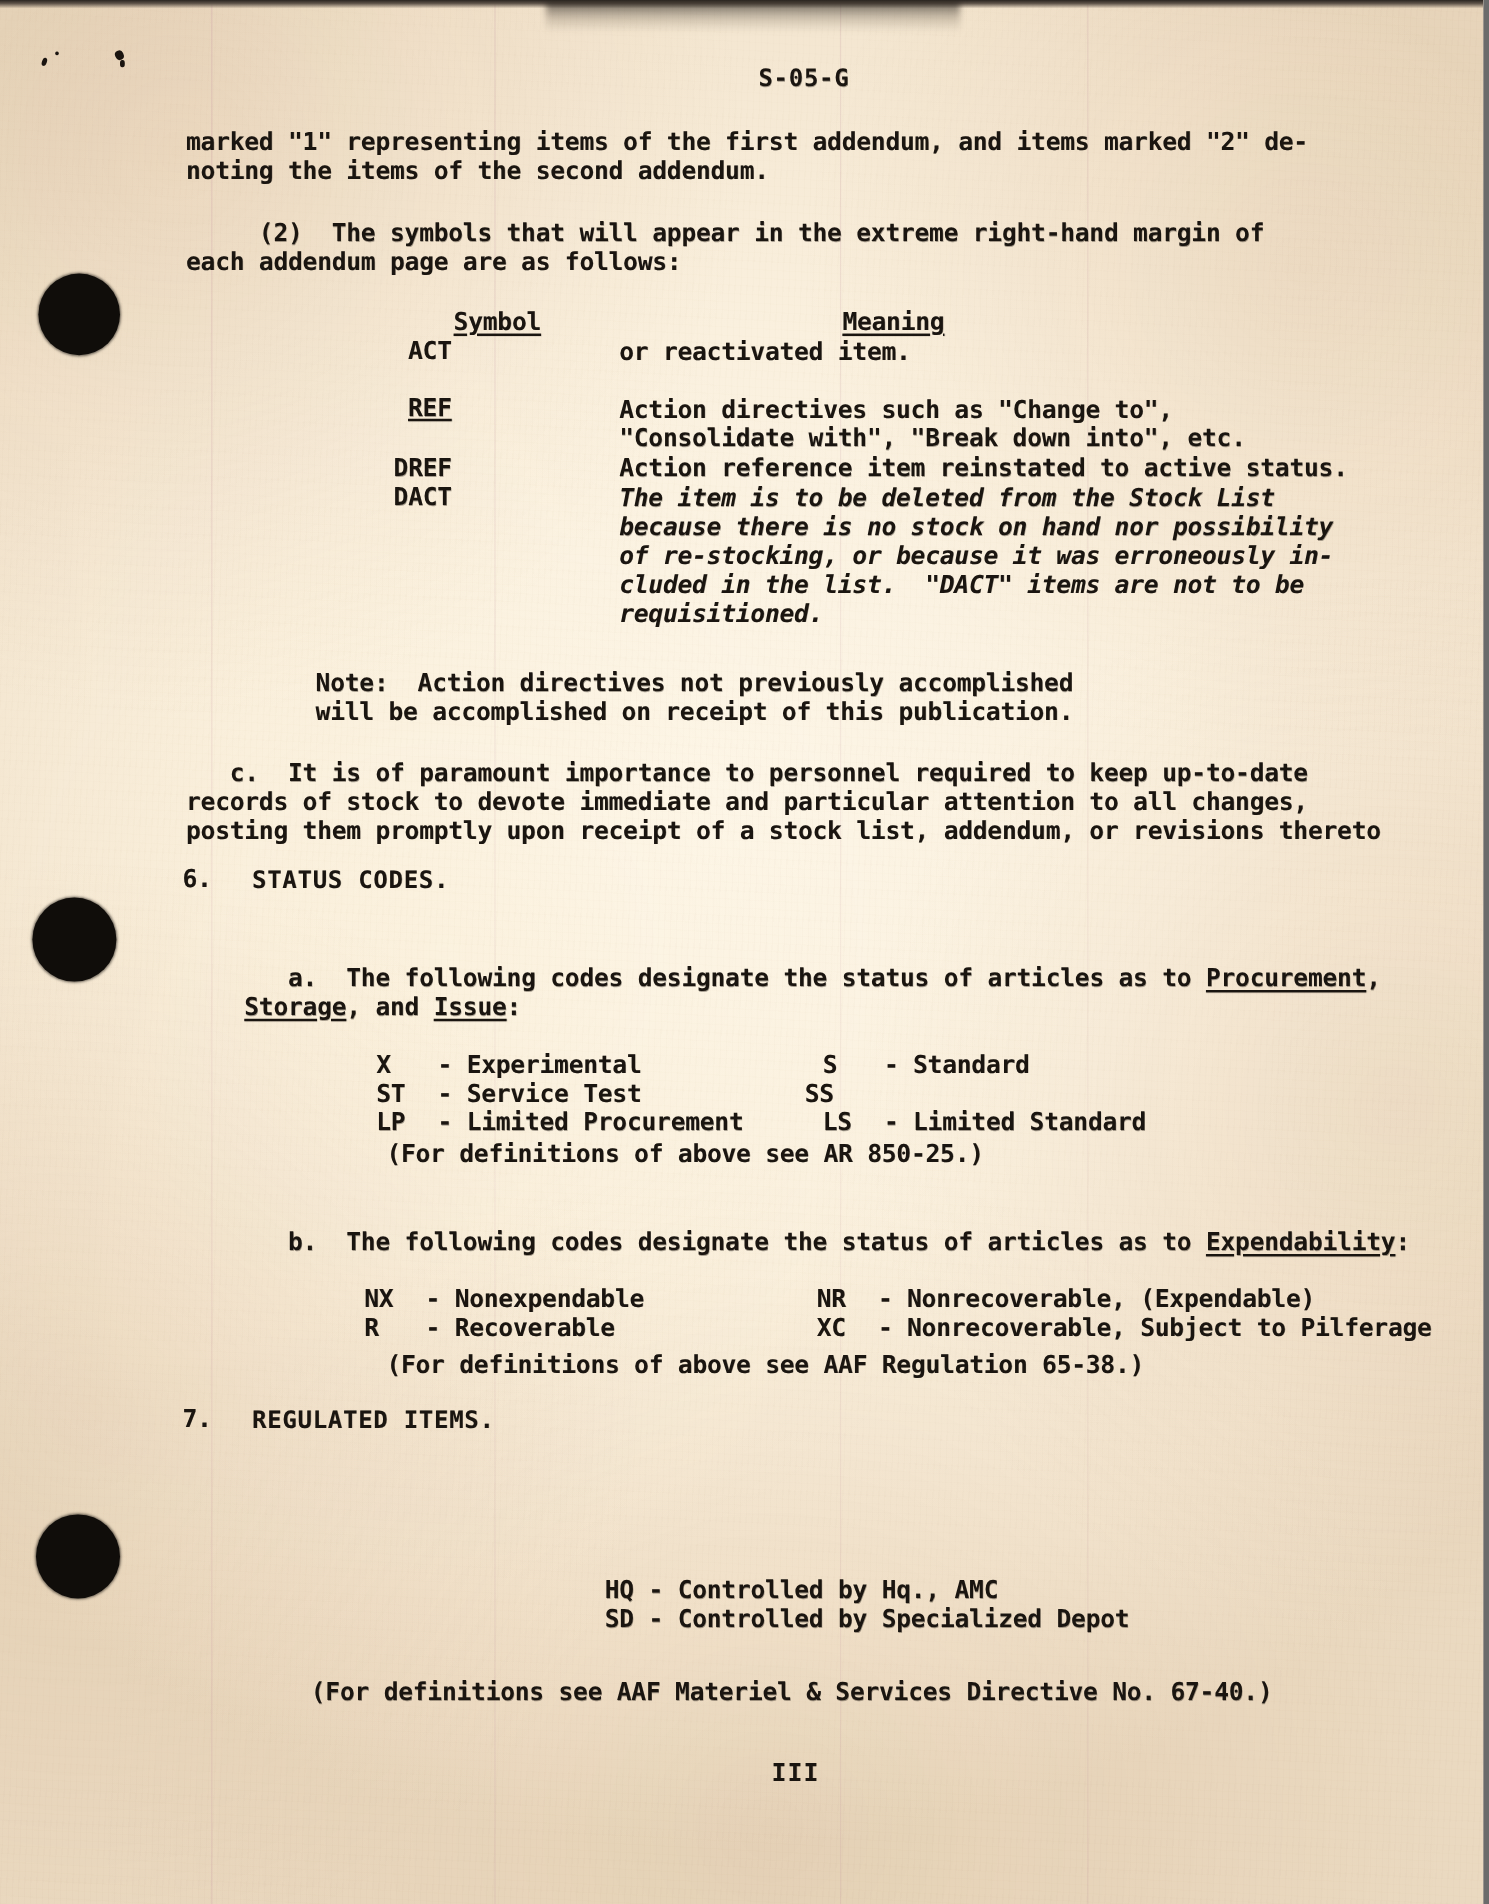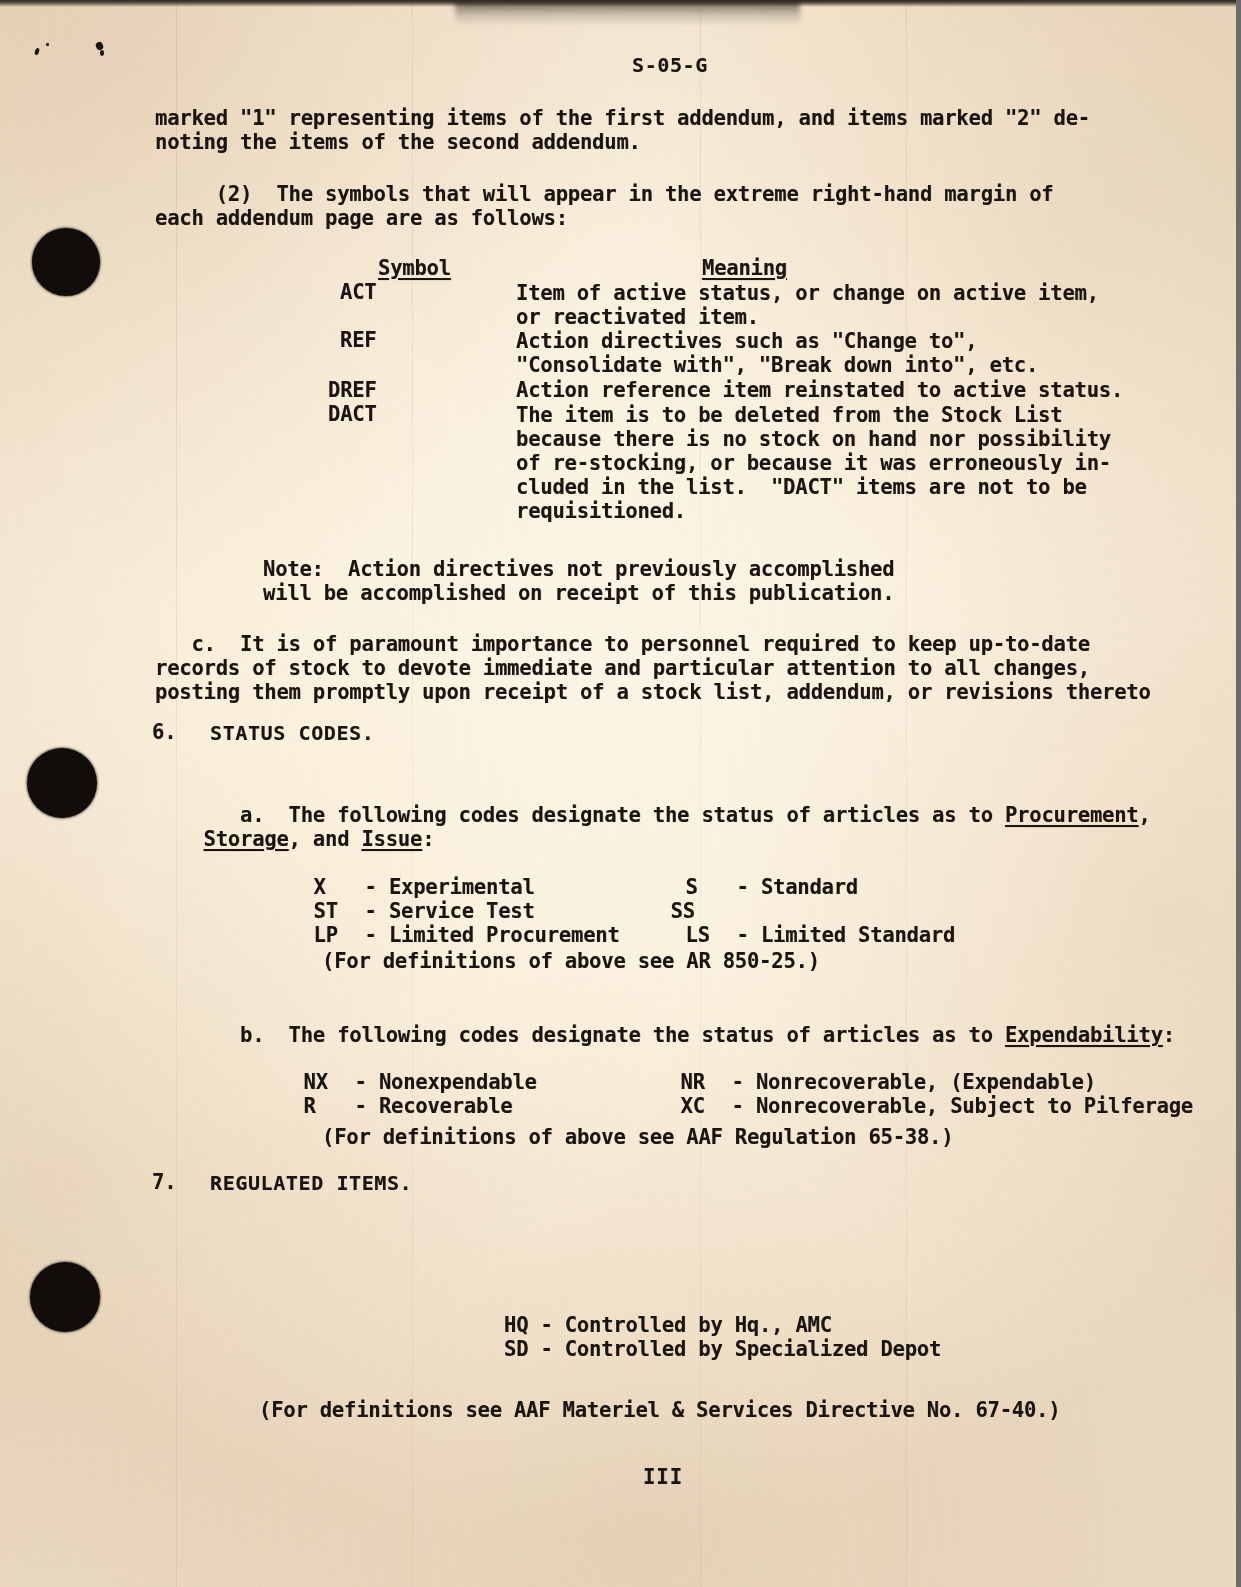--- a/index.html
+++ b/index.html
@@ -123,37 +123,36 @@
   <div class="linegroup" style="left:155px; top:182px;">
     <div class="ink">     (2)  The symbols that will appear in the extreme right-hand margin of</div>
     <div class="ink">each addendum page are as follows:</div>
   </div>
 
   <div class="ink u" style="left:334px; top:256px;margin-left:44px;">Symbol</div>
   <div class="ink u" style="left:702px; top:256px;">Meaning</div>
 
   <div class="ink" style="left:340px; top:280px;">ACT</div>
   <div class="linegroup" style="left:516px; top:281px;">
-    <div class="ink">Item of active status, or change on active item,</div>
     <div class="ink">or reactivated item.</div>
   </div>
 
-  <div class="ink" style="left:340px; top:328px;">REF</div>
+  <div class="ink" style="left:340px; top:328px;text-decoration:underline;">REF</div>
   <div class="linegroup" style="left:516px; top:329px;">
     <div class="ink">Action directives such as "Change to",</div>
     <div class="ink">"Consolidate with", "Break down into", etc.</div>
   </div>
 
   <div class="ink" style="left:328px; top:378px;">DREF</div>
   <div class="linegroup" style="left:516px; top:378px;">
     <div class="ink">Action reference item reinstated to active status.</div>
   </div>
 
   <div class="ink" style="left:328px; top:402px;">DACT</div>
-  <div class="linegroup" style="left:516px; top:403px;">
+  <div class="linegroup" style="left:516px; top:403px;font-style:italic;">
     <div class="ink">The item is to be deleted from the Stock List</div>
     <div class="ink">because there is no stock on hand nor possibility</div>
     <div class="ink">of re-stocking, or because it was erroneously in-</div>
     <div class="ink">cluded in the list.  "DACT" items are not to be</div>
     <div class="ink">requisitioned.</div>
   </div>
 
   <div class="linegroup" style="left:263px; top:557px;">
     <div class="ink">Note:  Action directives not previously accomplished</div>
     <div class="ink">will be accomplished on receipt of this publication.</div>

